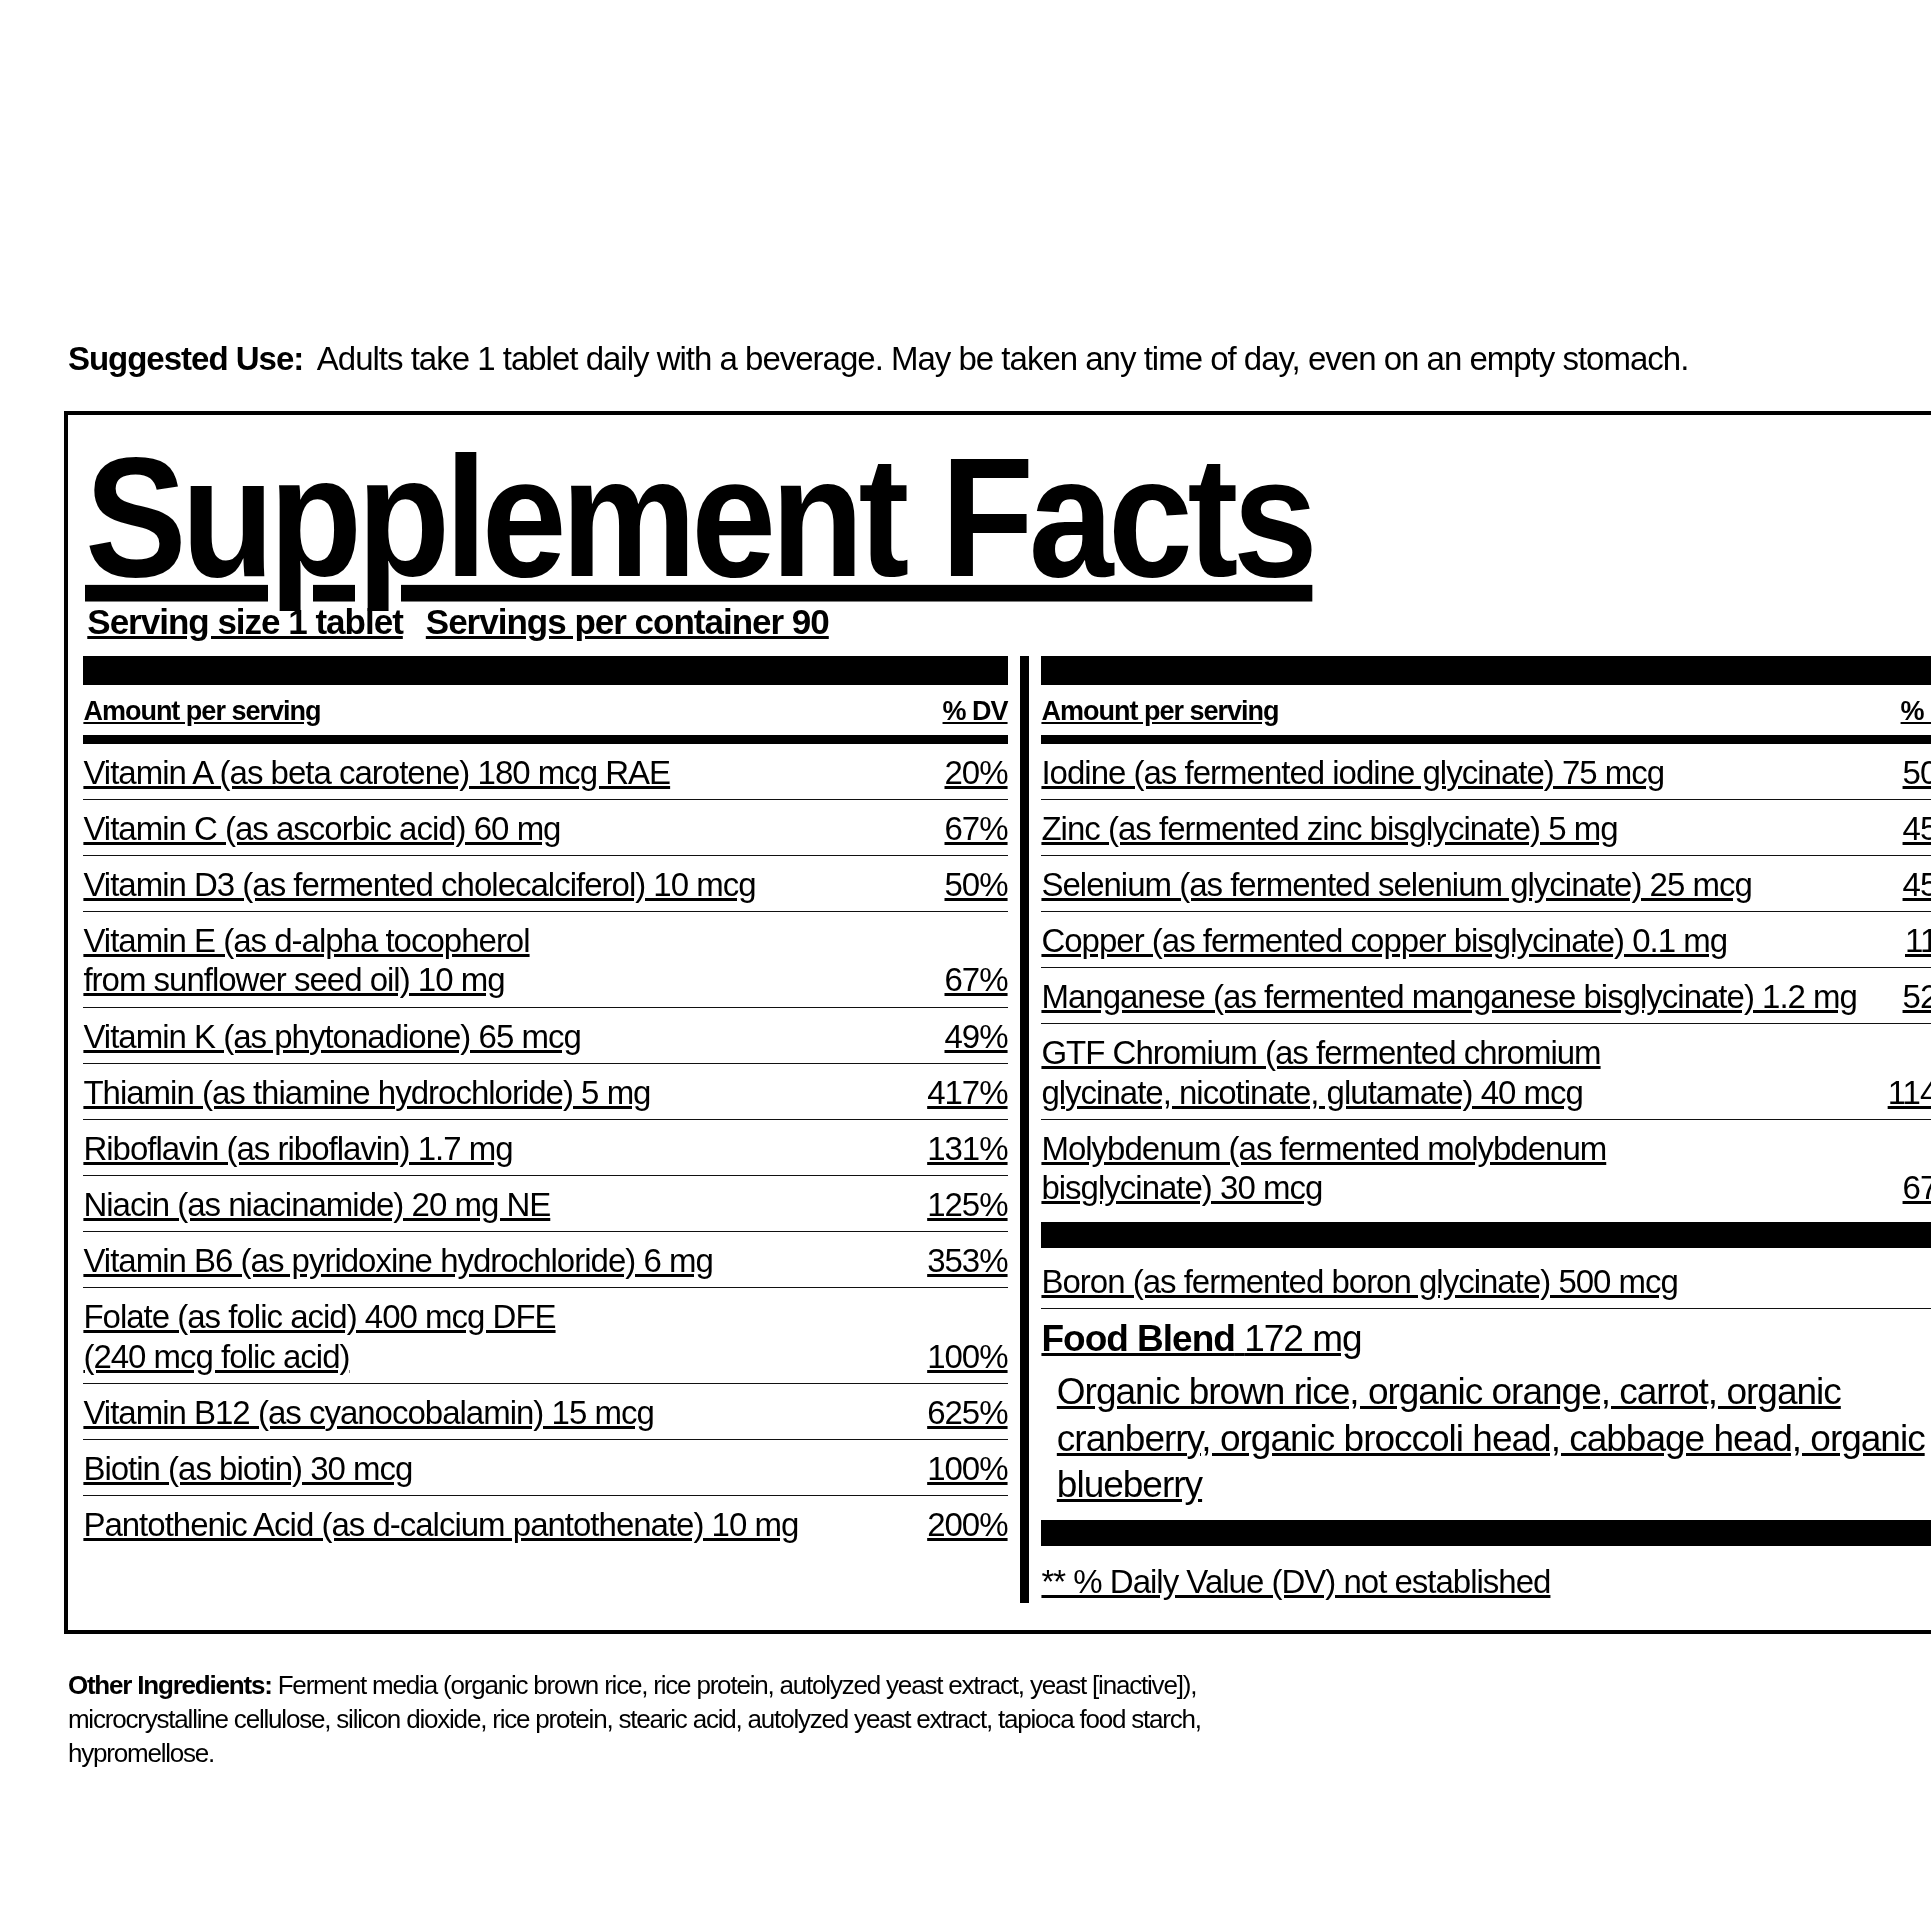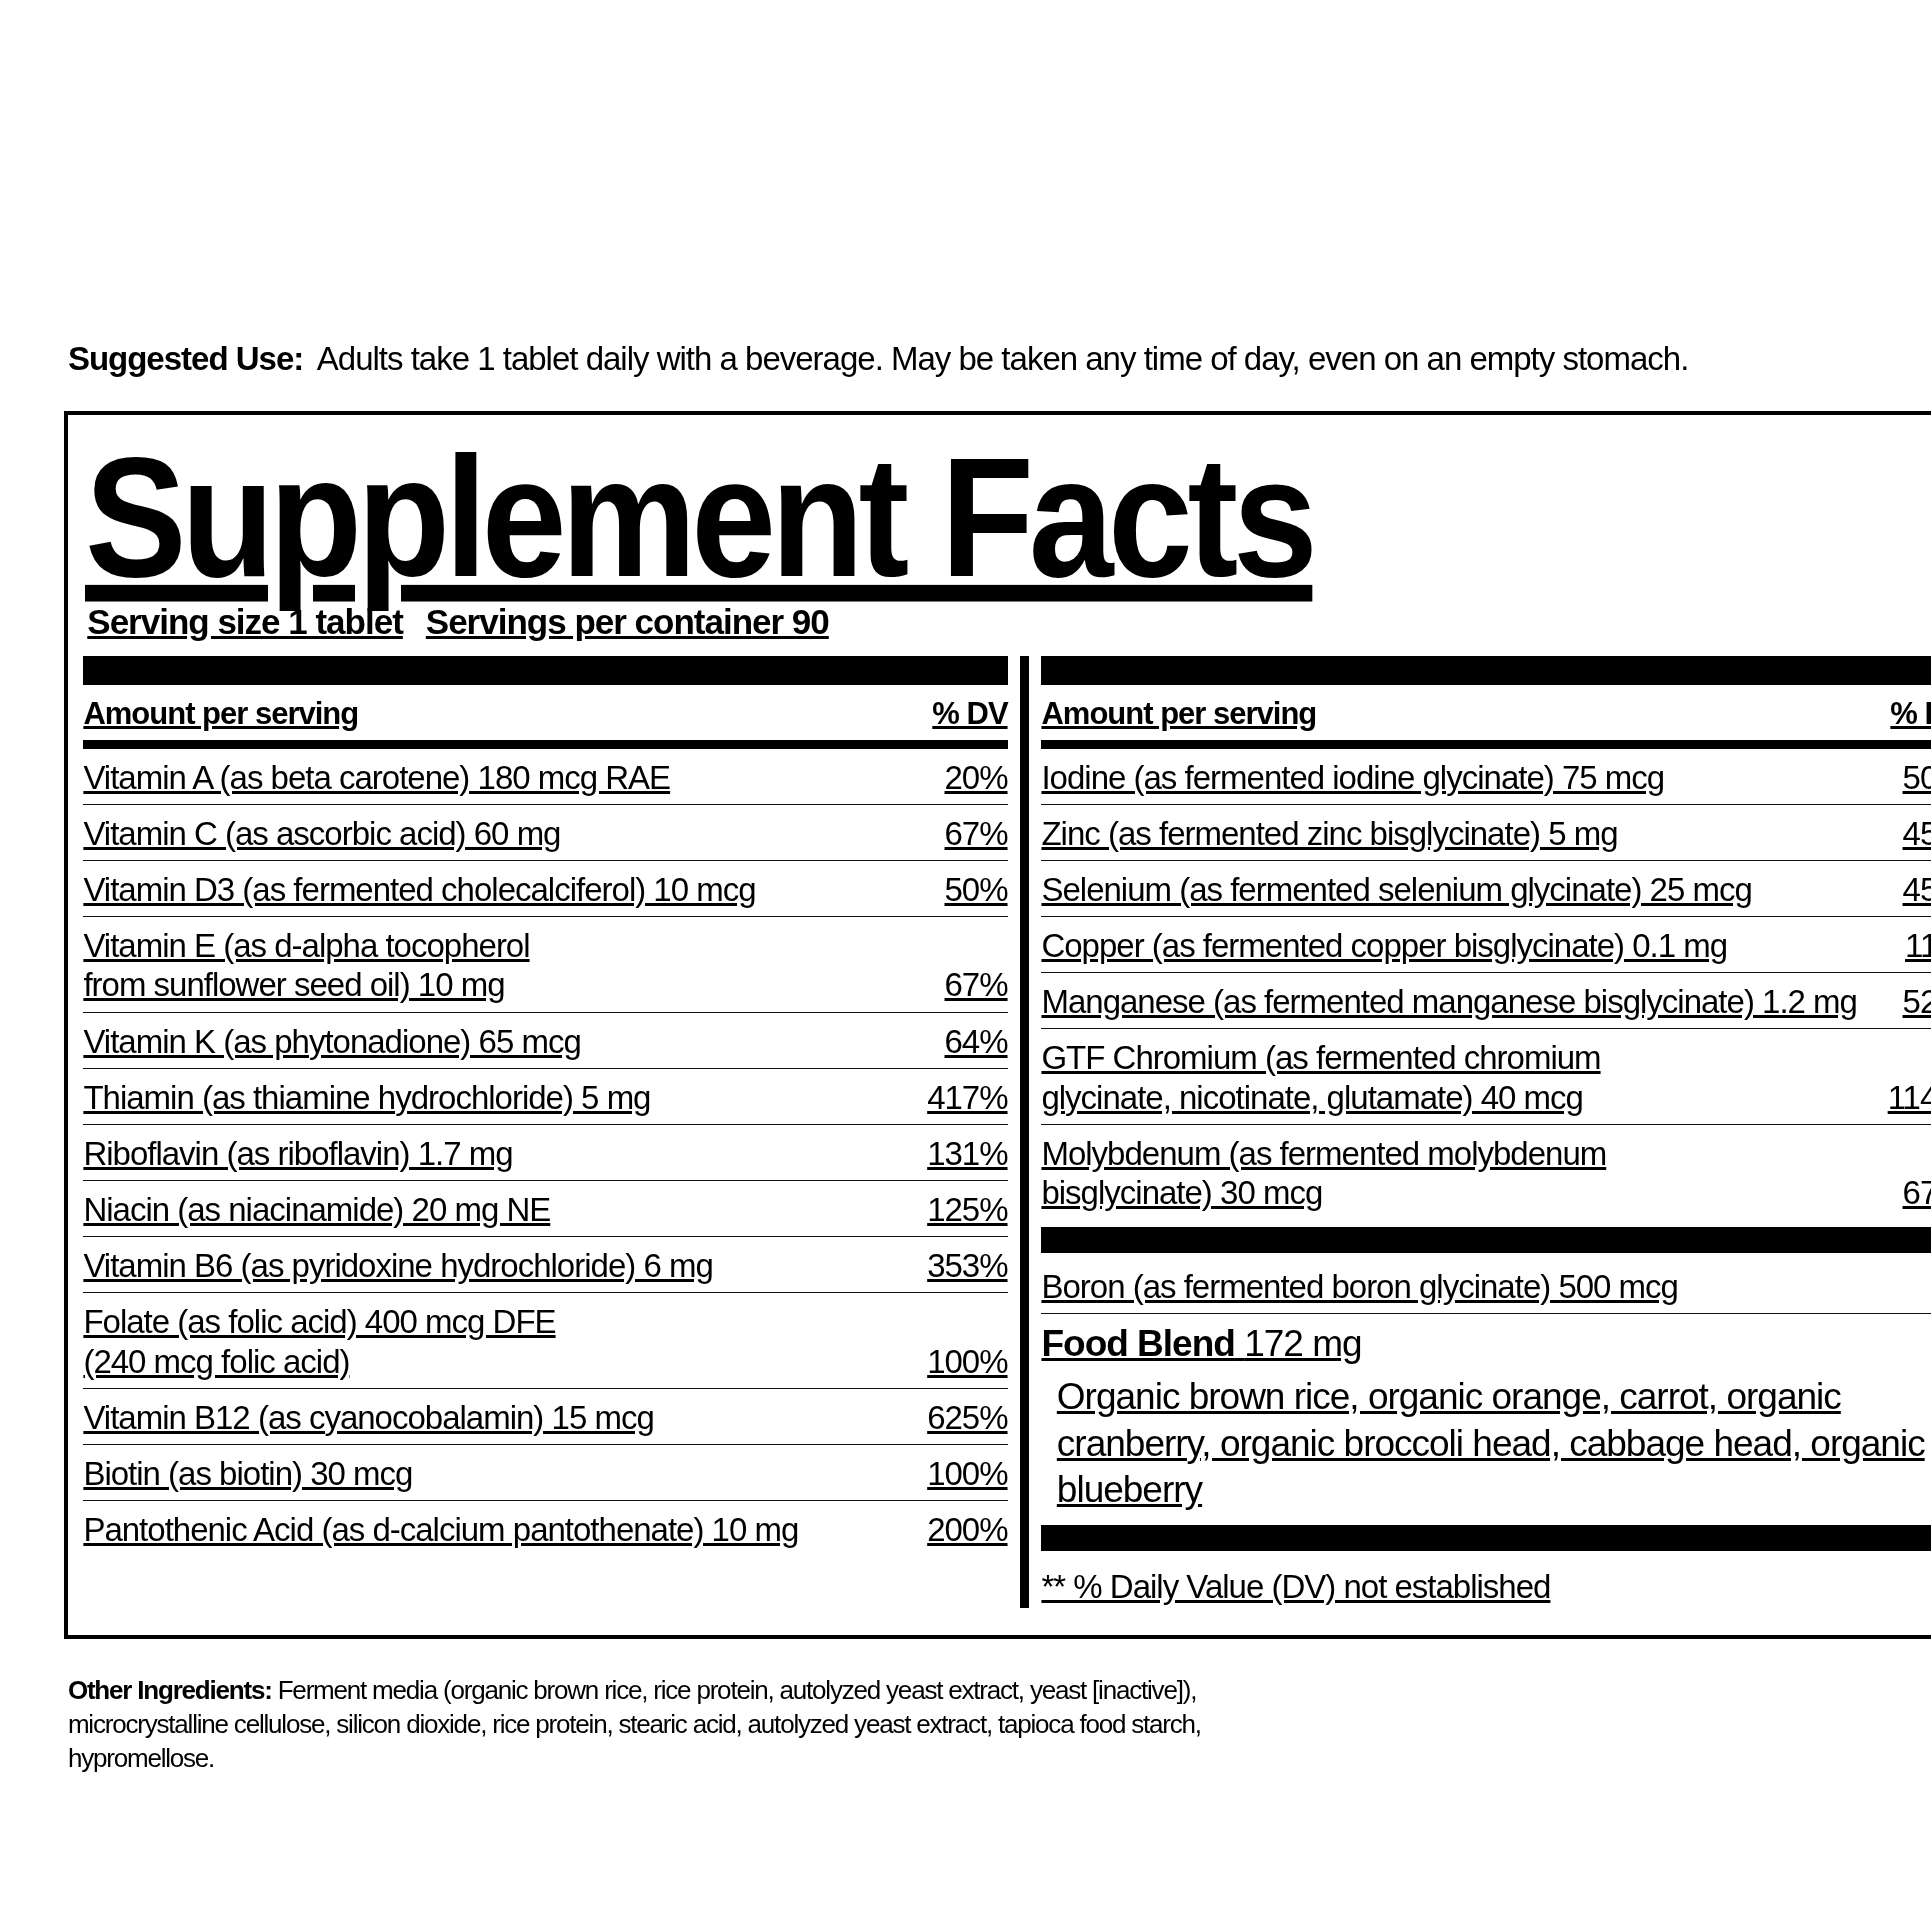--- a/index.html
+++ b/index.html
@@ -38,21 +38,21 @@
 
   
   .columns { display: flex; align-items: stretch; }
   .col { flex: 1 1 0; min-width: 0; }
   .v-divider { flex: none; width: 8.7px; background: #000; margin: 0 12.6px; }
 
   .col-top-bar { height: 29px; background: #000; }
   .col-head {
     display: flex; justify-content: space-between; align-items: flex-end;
     padding: 11.6px 0 7.7px; border-bottom: 9.7px solid #000;
-    font-weight: bold; font-size: 31px; letter-spacing: -1px;
+    font-weight: bold; font-size: 27px; letter-spacing: -1px;
   }
   .row {
     display: flex; justify-content: space-between; align-items: flex-end;
     gap: 20px; padding: 8.7px 0 6.8px; border-bottom: 1.9px solid #111;
     font-size: 33px; line-height: 1.2; letter-spacing: -1px;
   }
   .row .name { flex: 1 1 auto; white-space: pre-line; }
   .row .dv { flex: none; text-align: right; }
   .row.no-line { border-bottom: none; }
 
@@ -107,21 +107,21 @@
             <span class="name">Vitamin D3 (as fermented cholecalciferol) 10 mcg</span>
             <span class="dv">50%</span>
           </div>
         <div class="row">
             <span class="name">Vitamin E (as d-alpha tocopherol
 from sunflower seed oil) 10 mg</span>
             <span class="dv">67%</span>
           </div>
         <div class="row">
             <span class="name">Vitamin K (as phytonadione) 65 mcg</span>
-            <span class="dv">64%</span>
+            <span class="dv">49%</span>
           </div>
         <div class="row">
             <span class="name">Thiamin (as thiamine hydrochloride) 5 mg</span>
             <span class="dv">417%</span>
           </div>
         <div class="row">
             <span class="name">Riboflavin (as riboflavin) 1.7 mg</span>
             <span class="dv">131%</span>
           </div>
         <div class="row">

